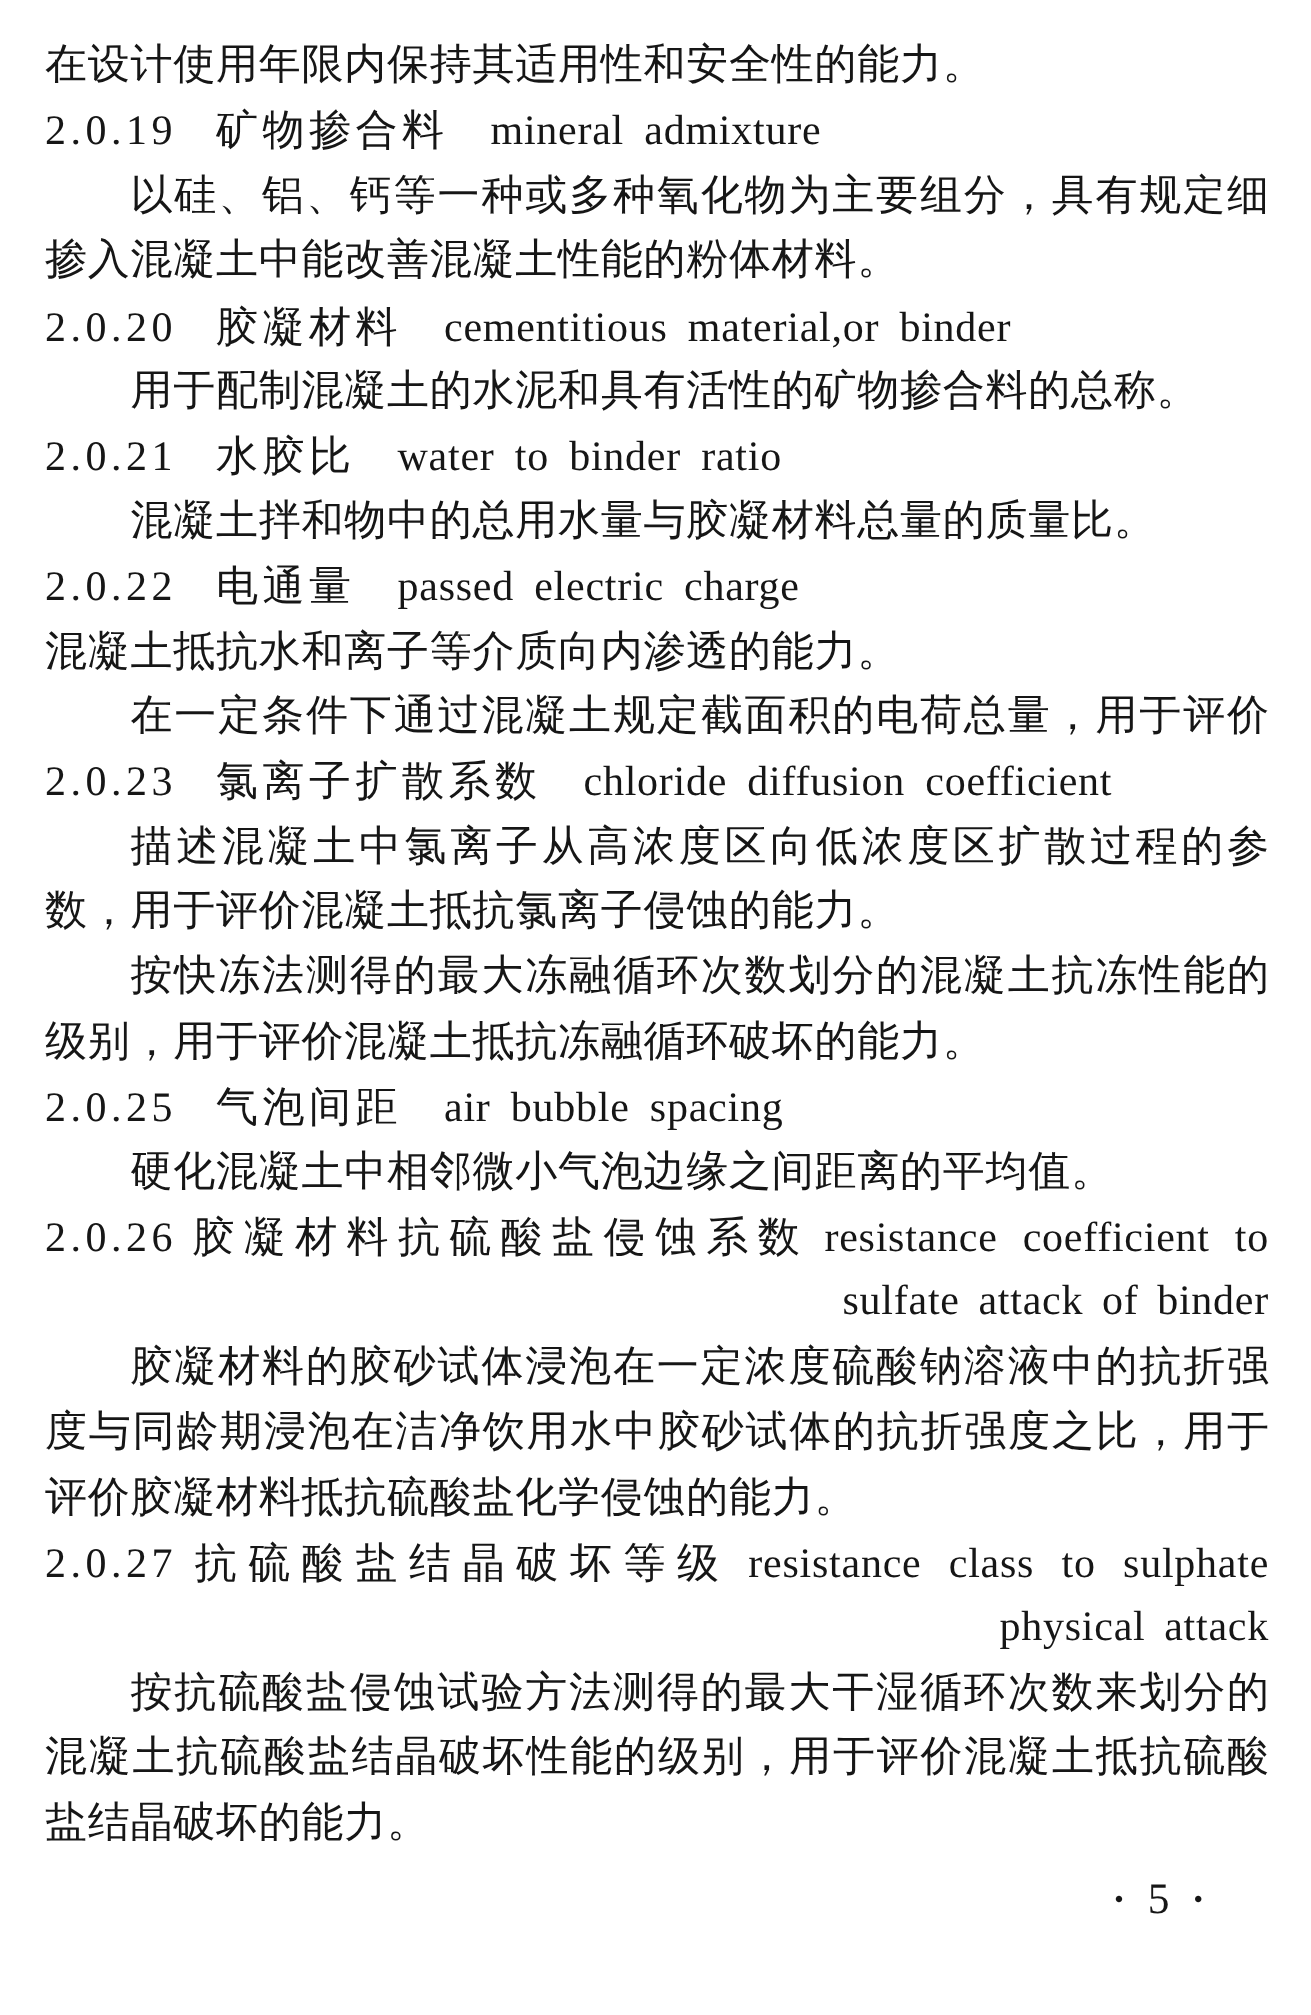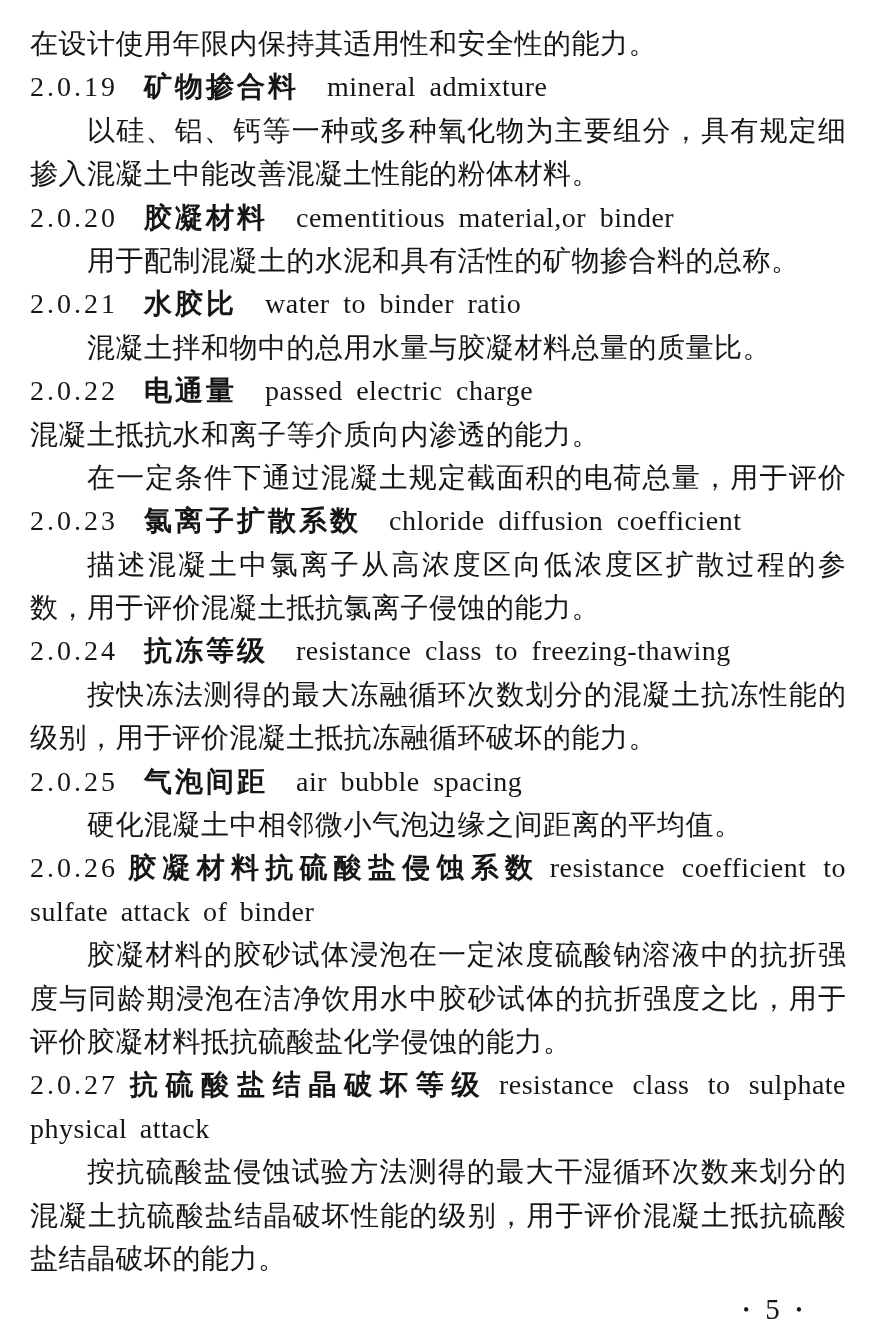--- a/index.html
+++ b/index.html
@@ -36,34 +36,35 @@
     text-align-last: justify;
     letter-spacing: 0;
   }
   
   .heading .num {
     font-weight: 400;
     letter-spacing: 3px;
   }
   .heading .term {
     font-family: "Liberation Sans", sans-serif;
-    font-weight: 700;
+    font-weight: 400;
     letter-spacing: 3px;
   }
   .heading .eng {
     letter-spacing: 0.5px;
     word-spacing: 6px;
     text-align: center;
   }
   .heading:not(.stretch) .num { margin-right: 26px; }
   .heading:not(.stretch) .term { margin-right: 28px; }
   
   .eng-line {
     letter-spacing: 0.5px;
     word-spacing: 5px;
+    text-align: right;
   }
   .footer {
     margin-top: 8px;
     height: 43px;
     line-height: 43px;
     text-align: right;
     padding-right: 44px;
     font-size: 29px;
   }
   .footer .dot {
@@ -90,21 +91,20 @@
   <div class="line indent">混凝土拌和物中的总用水量与胶凝材料总量的质量比。</div>
 
   <div class="line heading"><span class="num">2.0.22</span><span class="term">电通量</span><span class="eng">passed electric charge</span></div>
   <div class="line">混凝土抵抗水和离子等介质向内渗透的能力。</div>
   <div class="line indent stretch">在一定条件下通过混凝土规定截面积的电荷总量，用于评价</div>
 
   <div class="line heading"><span class="num">2.0.23</span><span class="term">氯离子扩散系数</span><span class="eng">chloride diffusion coefficient</span></div>
   <div class="line indent stretch">描述混凝土中氯离子从高浓度区向低浓度区扩散过程的参</div>
   <div class="line">数，用于评价混凝土抵抗氯离子侵蚀的能力。</div>
 
-  <div class="line heading"><span class="num">2.0.24</span><span class="term">抗冻等级</span><span class="eng">resistance class to freezing-thawing</span></div>
   <div class="line indent stretch">按快冻法测得的最大冻融循环次数划分的混凝土抗冻性能的</div>
   <div class="line">级别，用于评价混凝土抵抗冻融循环破坏的能力。</div>
 
   <div class="line heading"><span class="num">2.0.25</span><span class="term">气泡间距</span><span class="eng">air bubble spacing</span></div>
   <div class="line indent">硬化混凝土中相邻微小气泡边缘之间距离的平均值。</div>
 
   <div class="line heading stretch"><span class="num">2.0.26</span> <span class="term">胶凝材料抗硫酸盐侵蚀系数</span> <span class="eng">resistance coefficient to</span></div>
   <div class="line eng-line">sulfate attack of binder</div>
   <div class="line indent stretch">胶凝材料的胶砂试体浸泡在一定浓度硫酸钠溶液中的抗折强</div>
   <div class="line stretch">度与同龄期浸泡在洁净饮用水中胶砂试体的抗折强度之比，用于</div>

